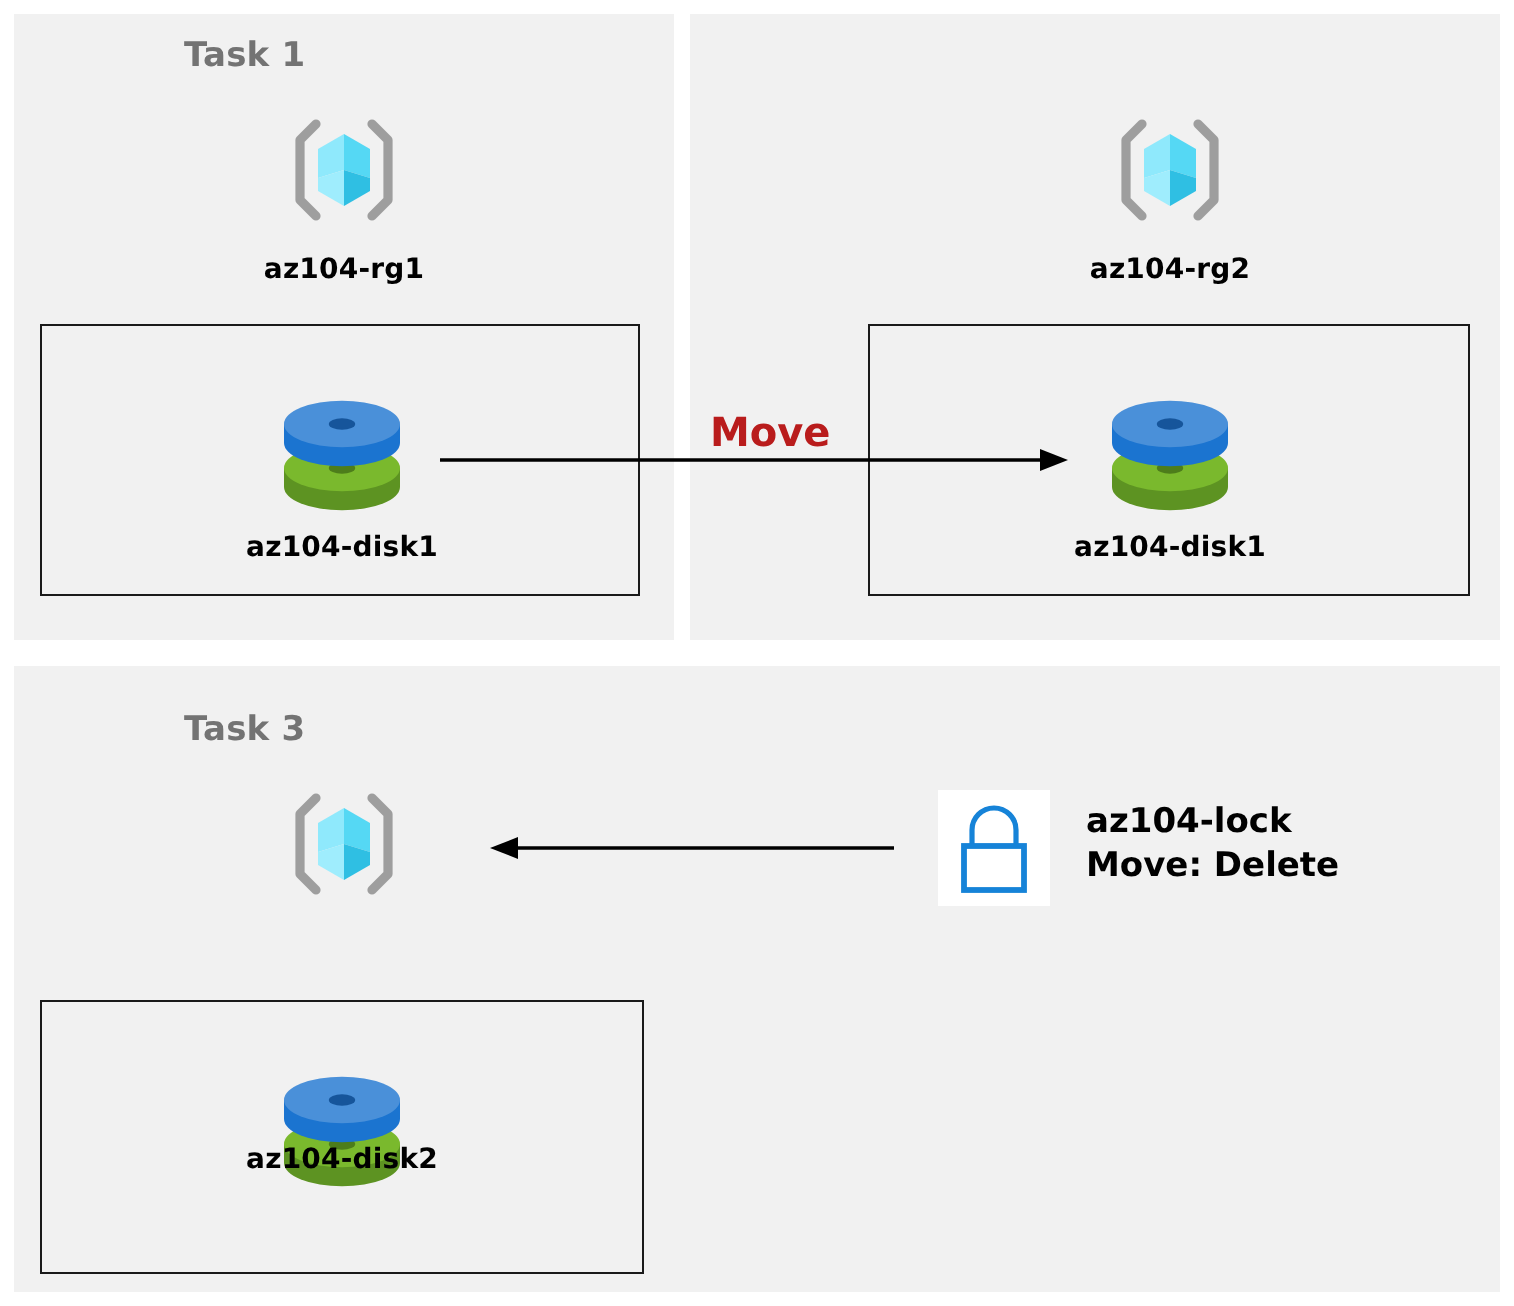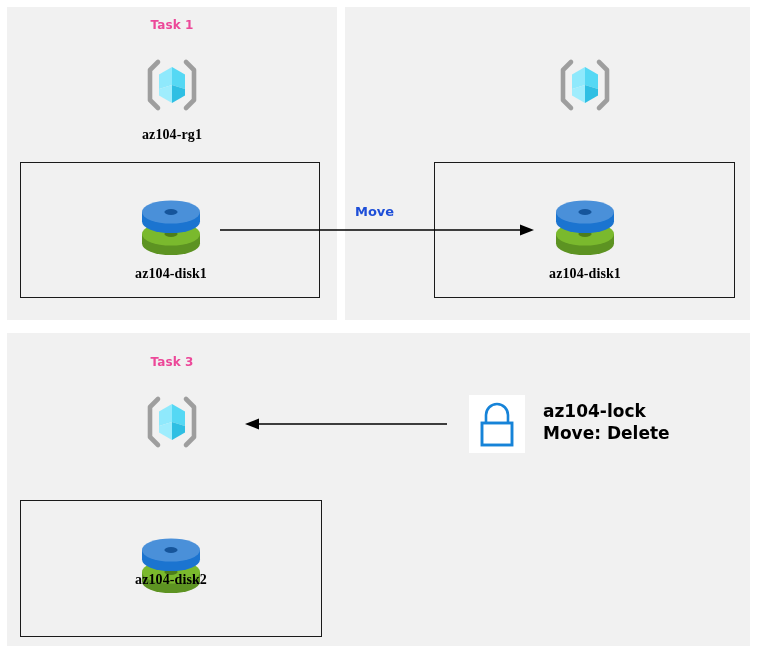--- a/index.html
+++ b/index.html
@@ -28,24 +28,24 @@
     position: absolute;
     background: #f1f1f1;
   }
   #panel-task1 { left: 7px;   top: 7px;   width: 330px; height: 313px; }
   #panel-task2 { left: 345px; top: 7px;   width: 405px; height: 313px; }
   #panel-task3 { left: 7px;   top: 333px; width: 743px; height: 313px; }
 
   
   .task-title {
     position: absolute;
-    font-size: 12px;
-    font-weight: bold;
-    color: #ec4899;
-    text-align: center;
+    font-size: 17px;
+    font-weight: bold;
+    color: #737373;
+    text-align: left;
     white-space: nowrap;
     letter-spacing: 0.1px;
   }
 
   
   .rg-icon {
     position: absolute;
     width: 62px;
     height: 62px;
   }
@@ -53,21 +53,20 @@
 
   
   .name-label {
     position: absolute;
     font-size: 14px;
     font-weight: bold;
     color: #000000;
     text-align: center;
     white-space: nowrap;
     letter-spacing: 0.1px;
-    font-family: Liberation Serif, serif;
   }
 
   
   .inner-box {
     position: absolute;
     border: 1.6px solid #1a1a1a;
     background: transparent;
     box-sizing: border-box;
   }
   #box-task1 { left: 20px;  top: 162px; width: 300px; height: 136px; }
@@ -86,23 +85,23 @@
   .arrow-layer {
     position: absolute;
     left: 0; top: 0;
     width: 757px; height: 653px;
     pointer-events: none;
   }
 
   
   .move-label {
     position: absolute;
-    font-size: 13px;
-    font-weight: bold;
-    color: #1d4ed8;
+    font-size: 20px;
+    font-weight: bold;
+    color: #b91c1c;
     white-space: nowrap;
   }
 
   
   .lock-tile {
     position: absolute;
     background: #ffffff;
     width: 56px;
     height: 58px;
   }
@@ -171,20 +170,21 @@
     <svg viewBox="0 0 62 62" xmlns="http://www.w3.org/2000/svg">
       <path d="M17 8 L9 16 L9 46 L17 54" fill="none" stroke="#9e9e9e" stroke-width="4.6" stroke-linecap="round" stroke-linejoin="round"></path>
       <path d="M45 8 L53 16 L53 46 L45 54" fill="none" stroke="#9e9e9e" stroke-width="4.6" stroke-linecap="round" stroke-linejoin="round"></path>
       <path d="M31 13 L18 20.5 L18 35 L31 31 Z" fill="#8fe9fc"></path>
       <path d="M31 13 L44 20.5 L44 35 L31 31 Z" fill="#55d8f4"></path>
       <path d="M18 35 L31 31 L31 49 L18 41.5 Z" fill="#9fedfd"></path>
       <path d="M44 35 L31 31 L31 49 L44 41.5 Z" fill="#2fbfe3"></path>
     </svg>
   </div>
 
+  <div class="name-label" style="left:475px; top:127px; width:220px;">az104-rg2</div>
 
   <div class="inner-box" id="box-task2"></div>
 
   <div class="disk-icon" style="left:548px; top:193px;">
     <svg viewBox="0 0 74 72" xmlns="http://www.w3.org/2000/svg">
       <ellipse cx="37" cy="50.5" rx="29" ry="11.6" fill="#5d9322"></ellipse>
       <rect x="8" y="41" width="58" height="9.5" fill="#5d9322"></rect>
       <ellipse cx="37" cy="41" rx="29" ry="11.6" fill="#7ab92d"></ellipse>
       <ellipse cx="37" cy="41" rx="6.6" ry="2.9" fill="#4d7d1b"></ellipse>
       <ellipse cx="37" cy="28.5" rx="29" ry="11.6" fill="#1b74d0"></ellipse>

